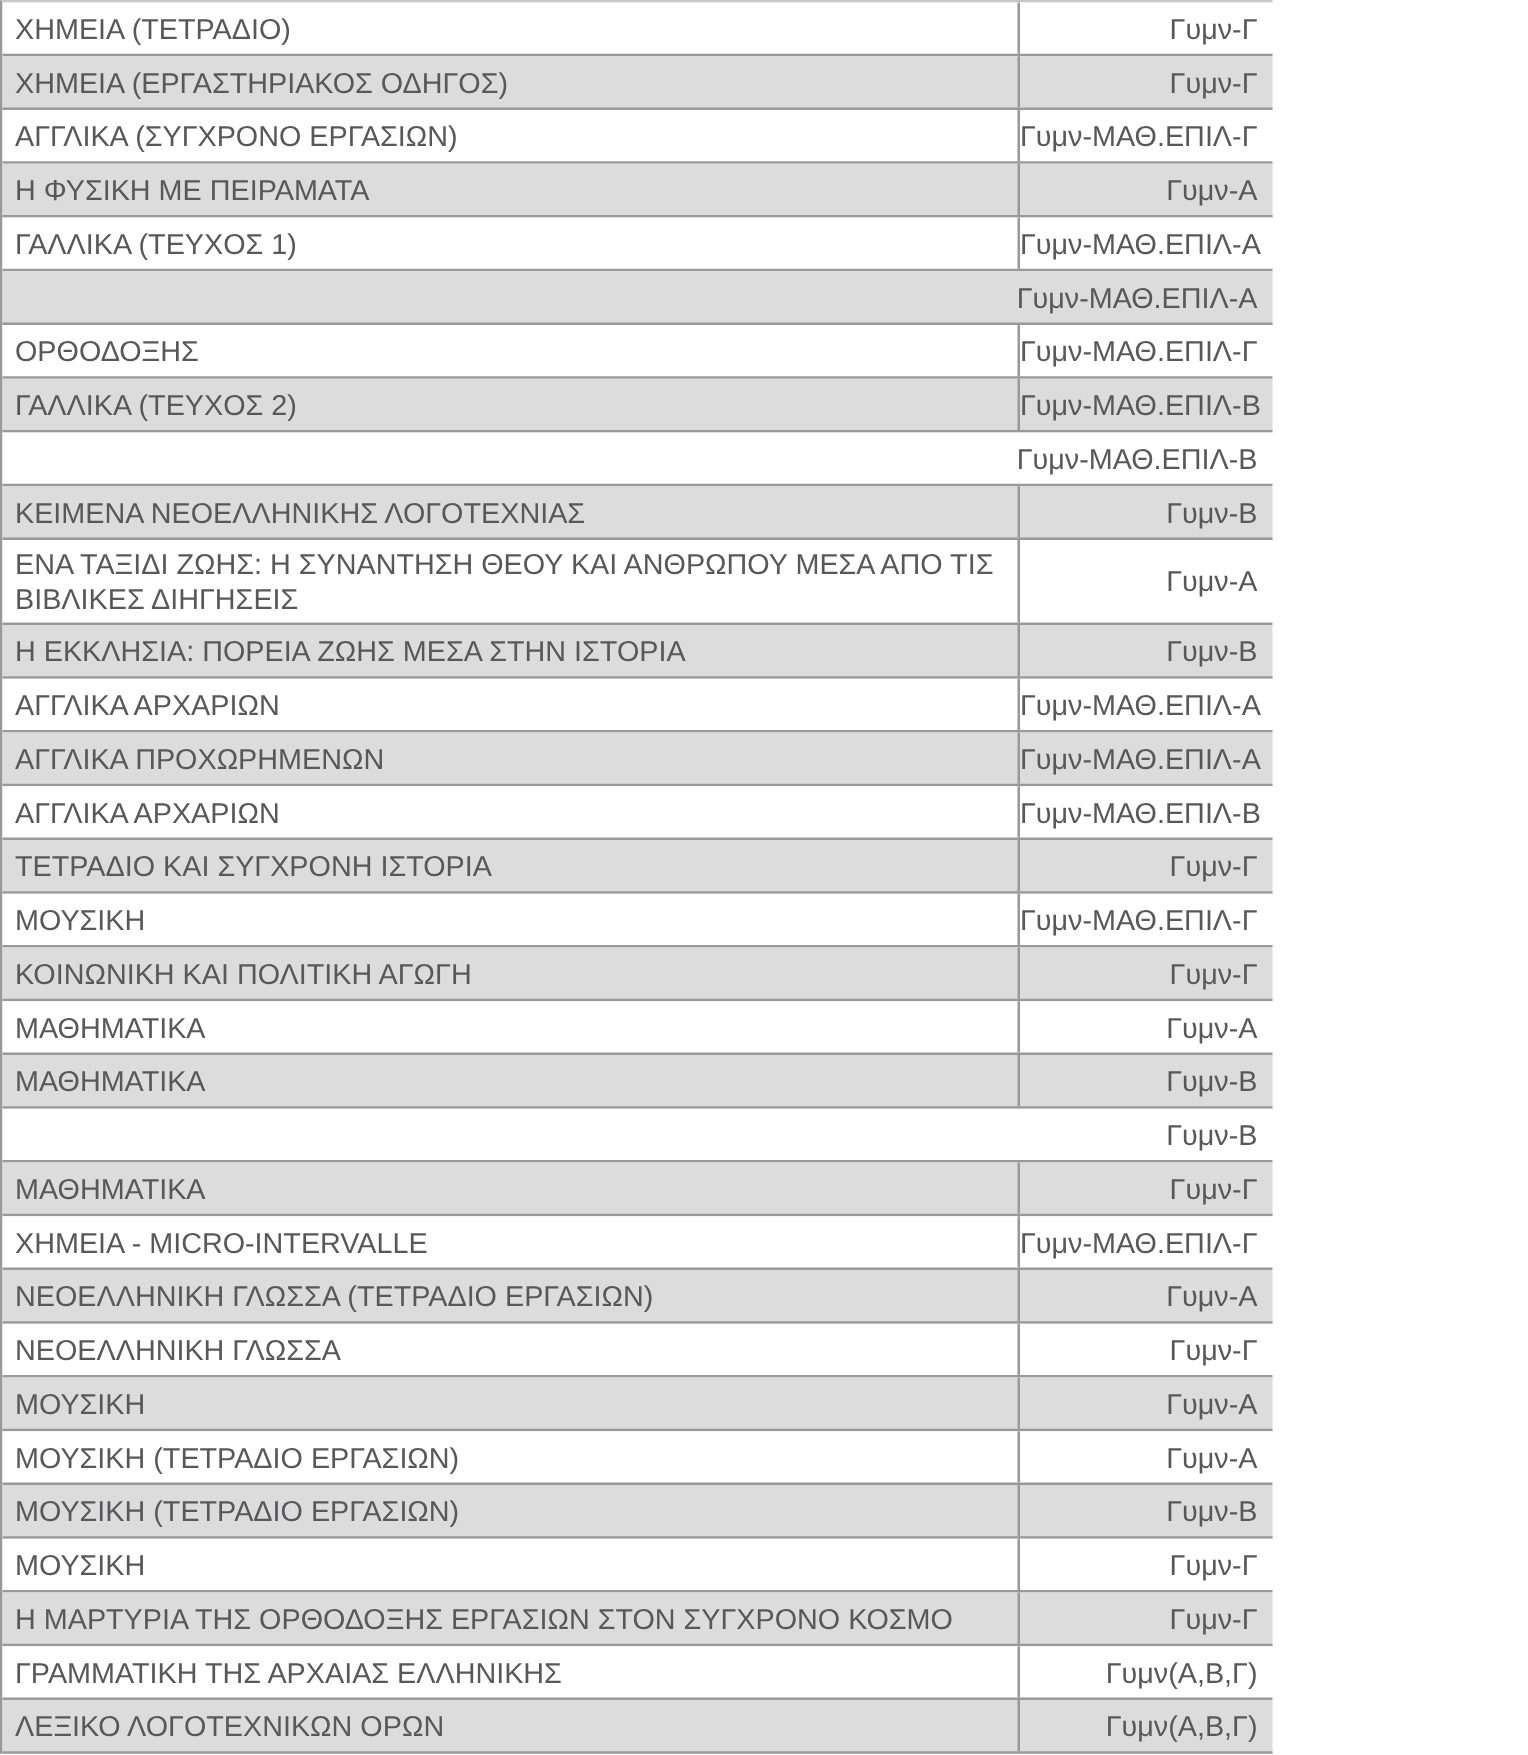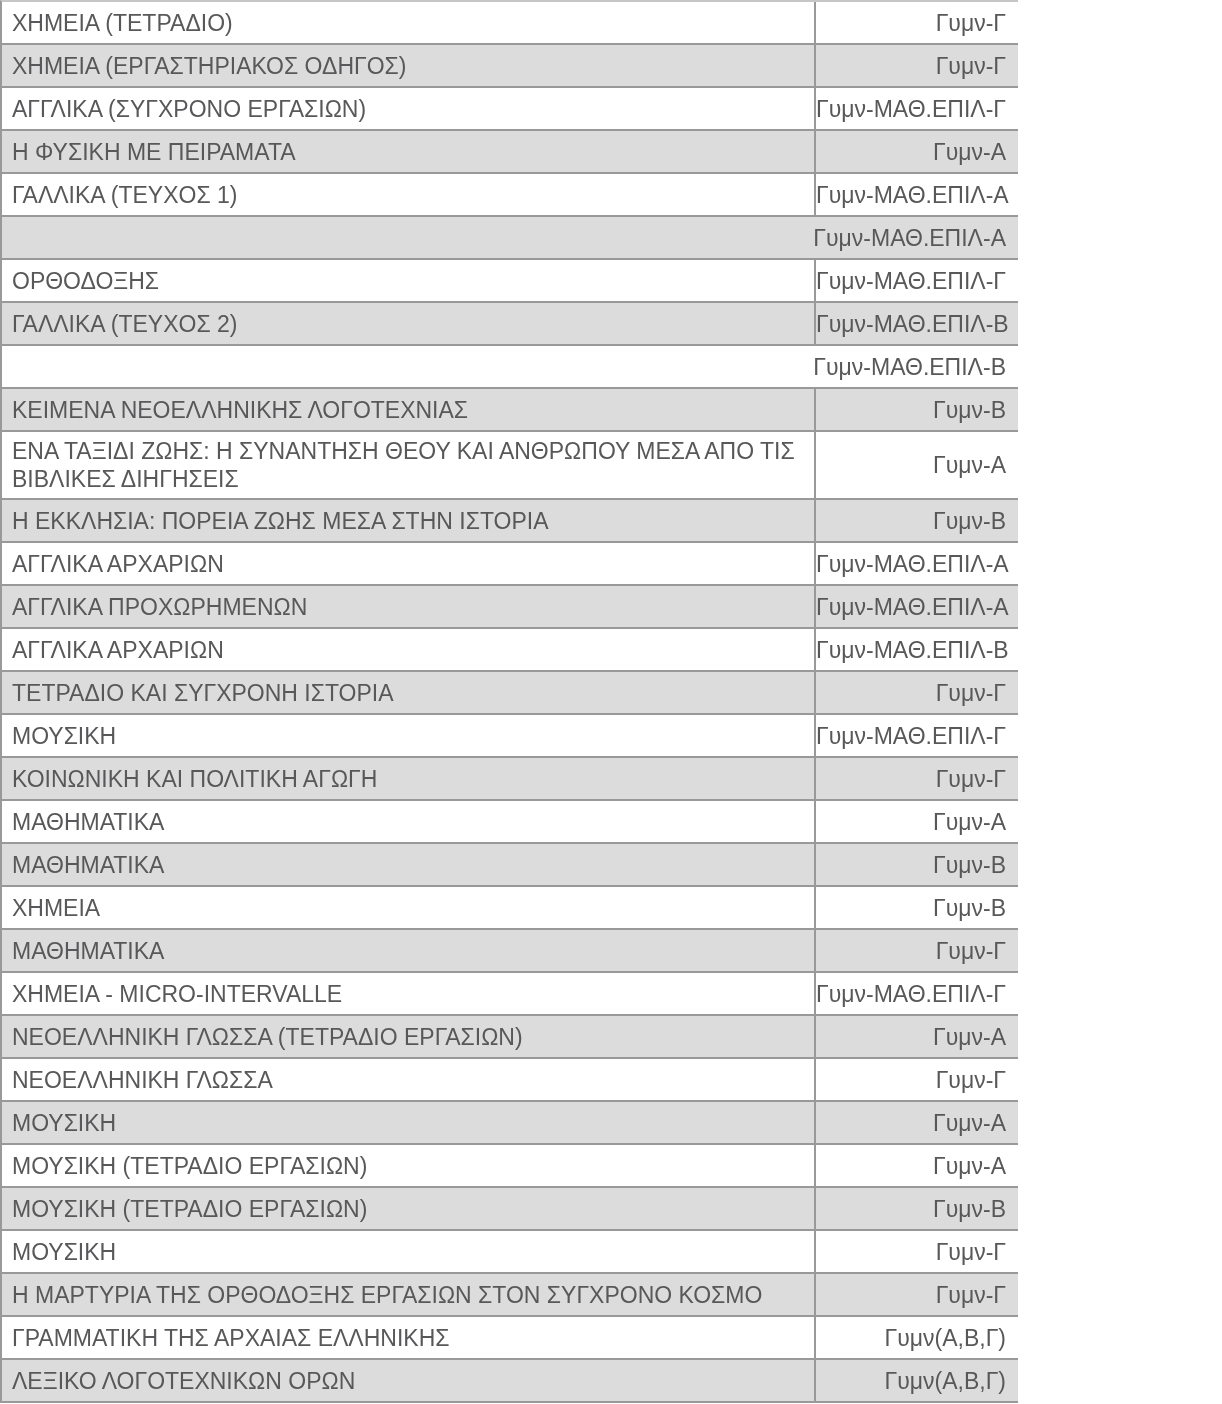--- a/index.html
+++ b/index.html
@@ -133,21 +133,20 @@
     </div>
     <div class="t-row">
       <div class="cell cell-title">ΜΑΘΗΜΑΤΙΚΑ</div>
       <div class="cell cell-grade">Γυμν-Α</div>
     </div>
     <div class="t-row">
       <div class="cell cell-title">ΜΑΘΗΜΑΤΙΚΑ</div>
       <div class="cell cell-grade">Γυμν-Β</div>
     </div>
     <div class="t-row">
-      <div class="cell cell-title">ΧΗΜΕΙΑ</div>
       <div class="cell cell-grade">Γυμν-Β</div>
     </div>
     <div class="t-row">
       <div class="cell cell-title">ΜΑΘΗΜΑΤΙΚΑ</div>
       <div class="cell cell-grade">Γυμν-Γ</div>
     </div>
     <div class="t-row">
       <div class="cell cell-title">ΧΗΜΕΙΑ - MICRO-INTERVALLE</div>
       <div class="cell cell-grade">Γυμν-ΜΑΘ.ΕΠΙΛ-Γ</div>
     </div>

